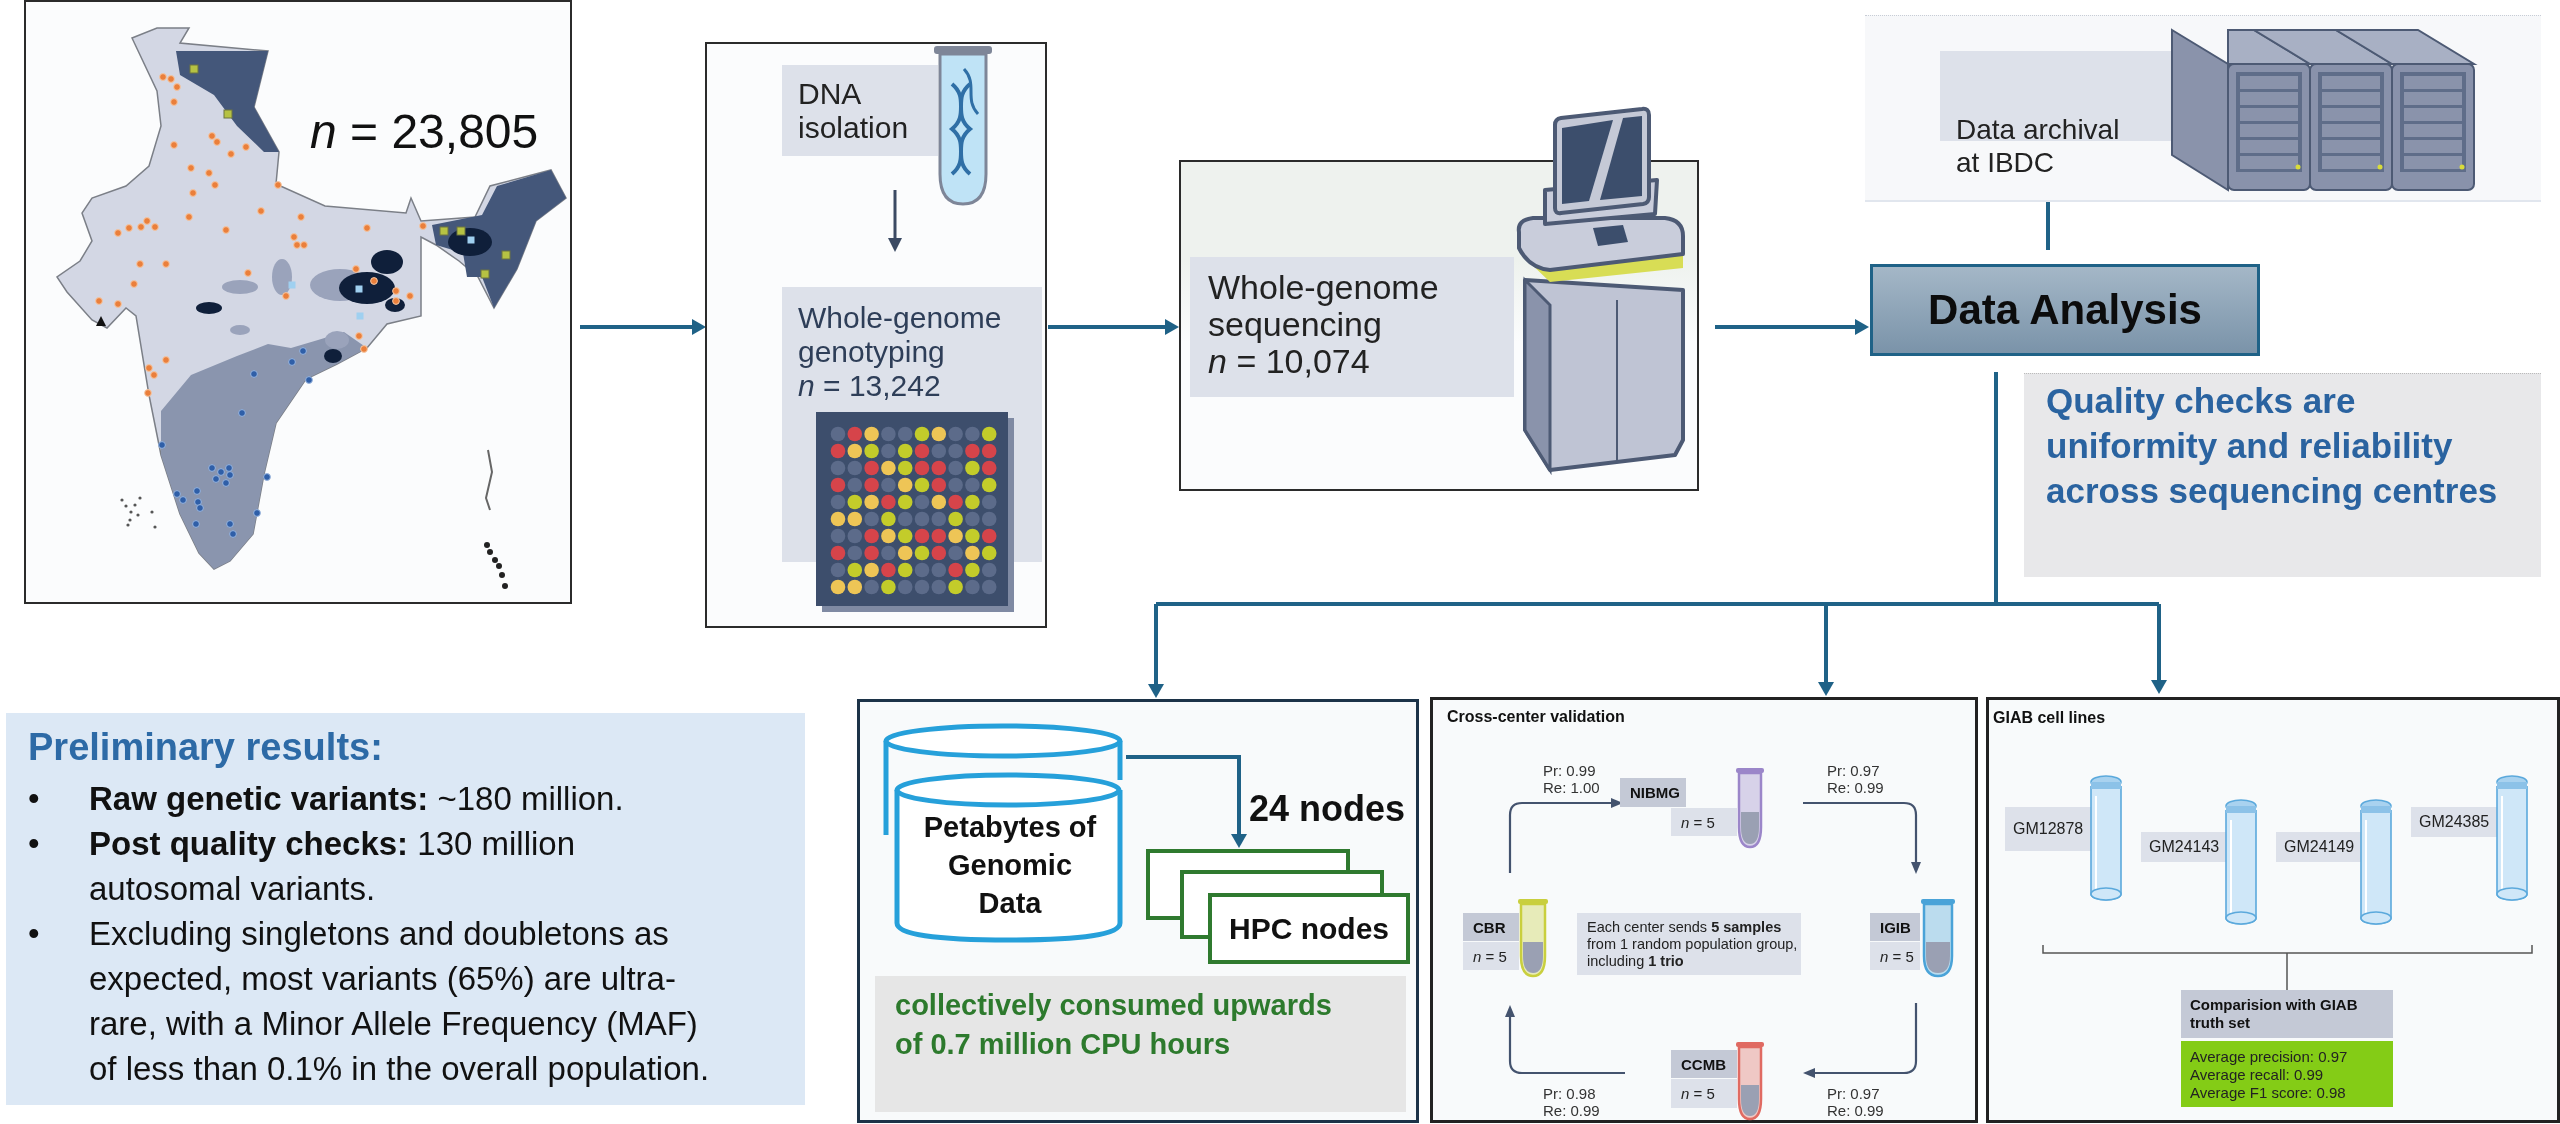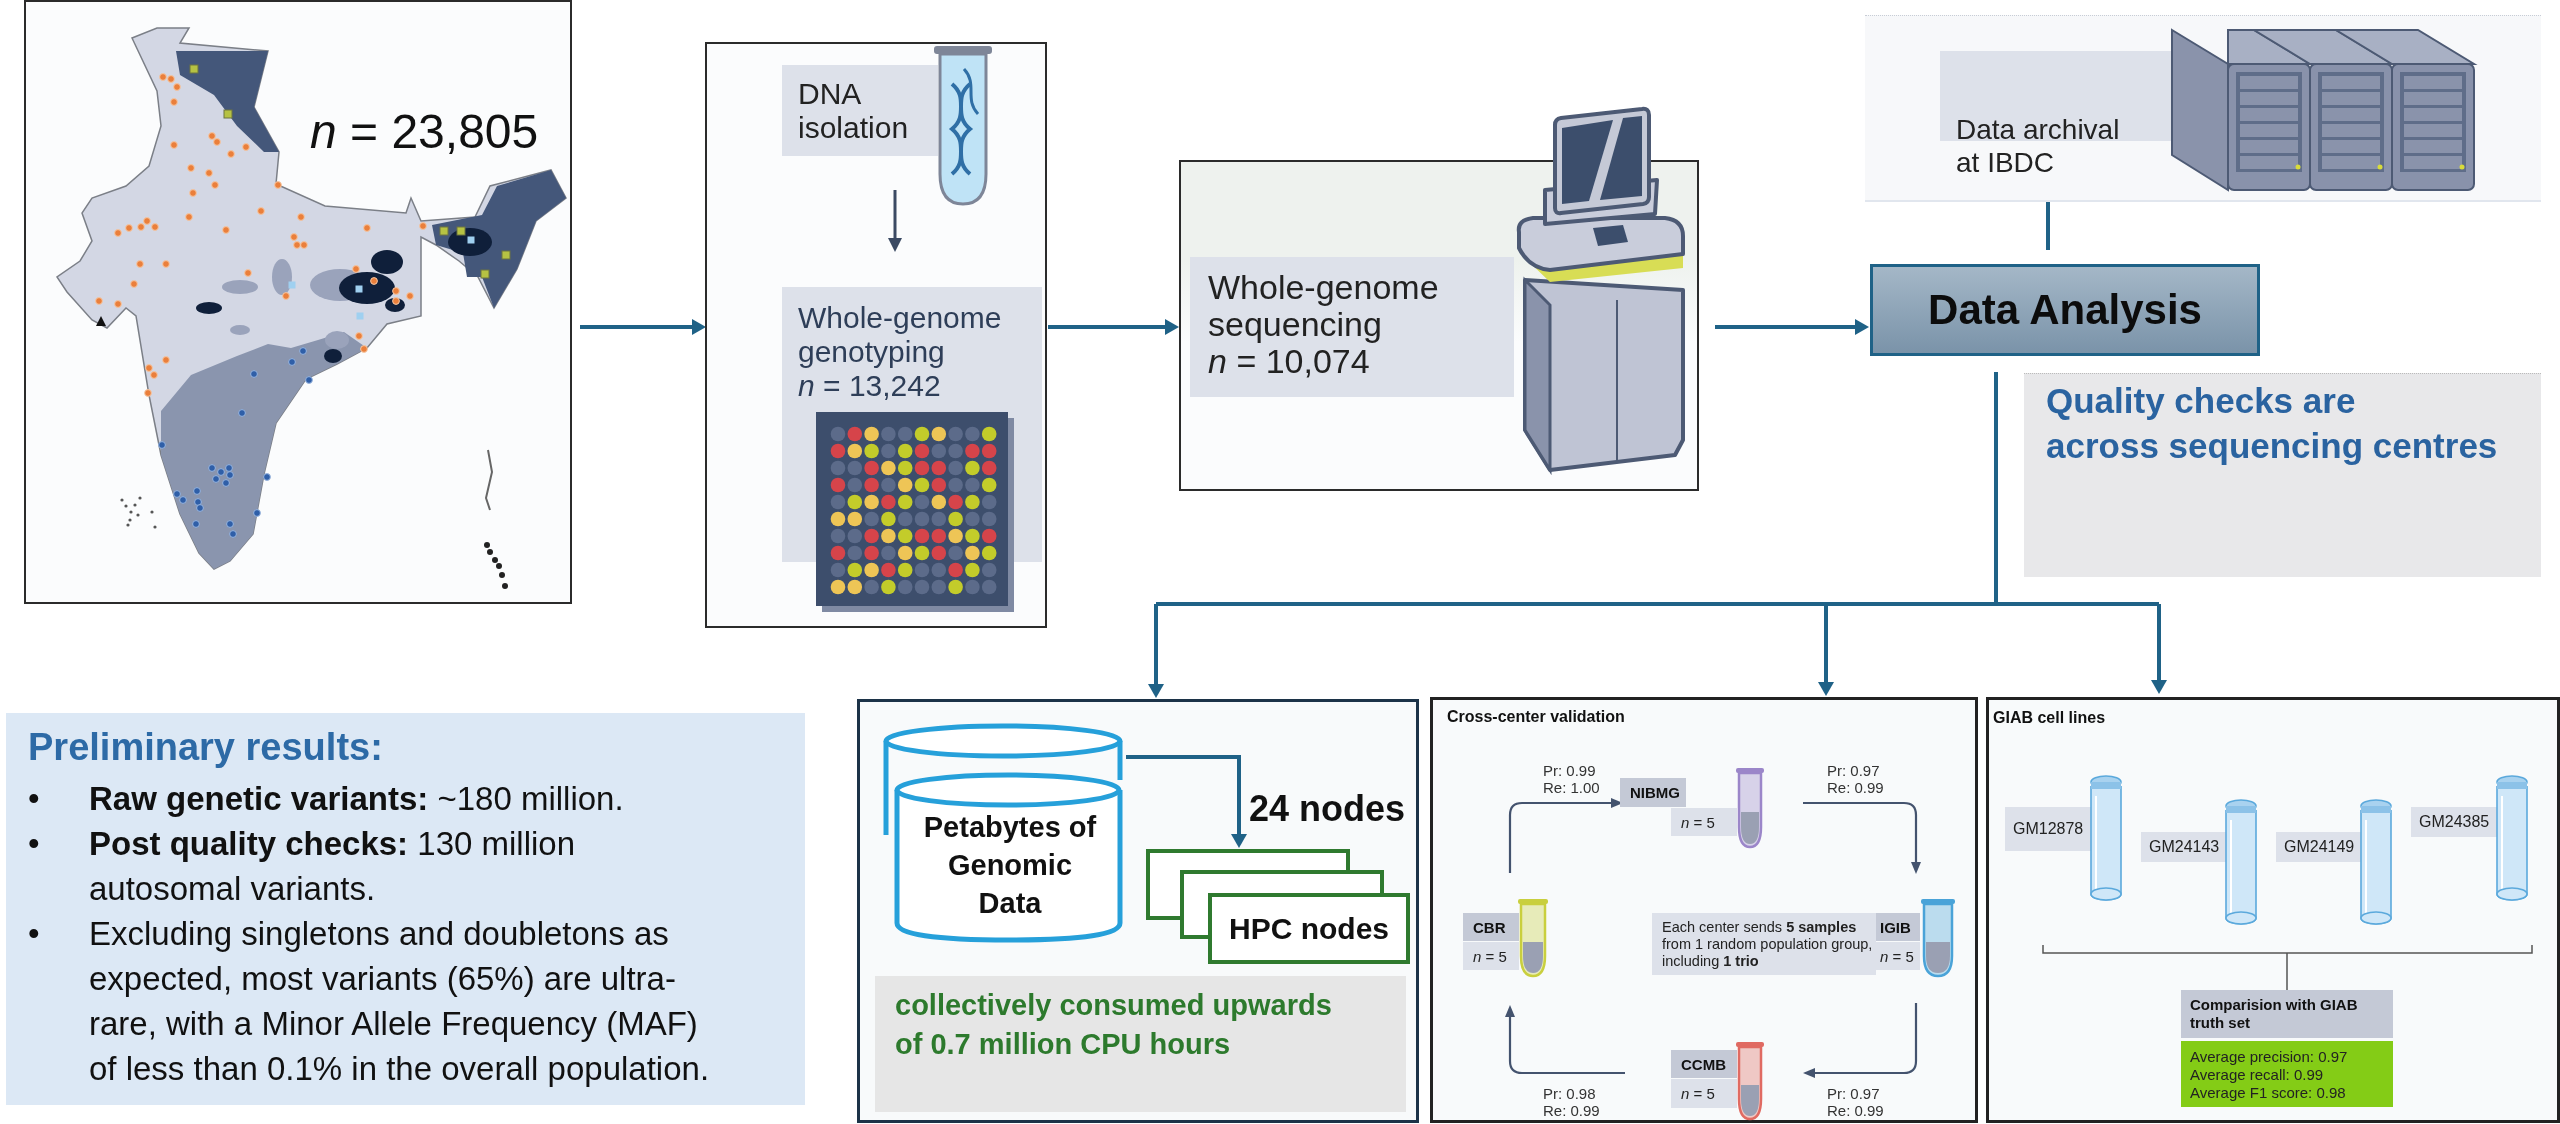--- a/index.html
+++ b/index.html
@@ -61,21 +61,21 @@
   #nodes-count{left:1249px;top:788px;font-size:36px;font-weight:bold;color:#111;white-space:nowrap;}
   .hpc-node{position:absolute;border:4px solid #2f7a2f;background:#fff;box-sizing:border-box;}
   #hpc-label{font-size:30px;font-weight:bold;color:#111;}
   #hpc-summary{left:875px;top:976px;width:531px;height:136px;background:#e6e6e6;}
   #hpc-summary .t{font-size:29px;font-weight:bold;color:#2d7a2d;line-height:39px;padding:10px 0 0 20px;}
 
   .center-name{position:absolute;background:#c4c9d6;font-size:15px;font-weight:bold;color:#111;padding:0 0 0 10px;box-sizing:border-box;display:flex;align-items:center;}
   .center-n{position:absolute;background:#dde1ea;font-size:15px;color:#222;padding-left:10px;box-sizing:border-box;display:flex;align-items:center;}
   .center-n i{font-style:italic;}
   .metric{position:absolute;font-size:15px;color:#333;line-height:17px;white-space:nowrap;}
-  #cross-note{left:1652px;top:913px;width:224px;height:62px;background:#dde1ea;font-size:14.5px;color:#222;line-height:17px;padding:6px 0 0 10px;box-sizing:border-box;}
+  #cross-note{left:1577px;top:913px;width:224px;height:62px;background:#dde1ea;font-size:14.5px;color:#222;line-height:17px;padding:6px 0 0 10px;box-sizing:border-box;}
   #cross-note b{font-weight:bold;}
   .cross-line{stroke:#44536e;stroke-width:2.2;fill:none;}
   .cross-head{fill:#44536e;}
 
   .gm-label{position:absolute;background:#dde1ea;font-size:16px;color:#222;display:flex;align-items:center;padding-left:8px;box-sizing:border-box;}
   #giab-header{left:2181px;top:990px;width:212px;height:48px;background:#c4c9d6;font-size:15px;font-weight:bold;color:#111;line-height:18px;padding:6px 0 0 9px;box-sizing:border-box;}
   #giab-body{left:2181px;top:1041px;width:212px;height:66px;background:#84cc16;font-size:15px;color:#222;line-height:18px;padding:7px 0 0 9px;box-sizing:border-box;}
 </style>
 </head>
 <body>
@@ -419,20 +419,21 @@
     </g>
 </svg>
 
 <div id="analysis-box" class="abs">
   <span>Data Analysis</span>
 </div>
 
 <div id="quality-box" class="abs">
   <div class="t">
     <div>Quality checks are</div>
+    <div>uniformity and reliability</div>
     <div>across sequencing centres</div>
   </div>
 </div>
 
 <div id="prelim-box" class="abs"></div>
 <div id="prelim-title" class="abs">Preliminary results:</div>
 <span class="prelim-bullet" style="top:780px">•</span>
 <div class="prelim-line" style="top:780px"><b>Raw genetic variants:</b><span> ~180 million.</span></div>
 <span class="prelim-bullet" style="top:825px">•</span>
 <div class="prelim-line" style="top:825px"><b>Post quality checks:</b><span> 130 million</span></div>

